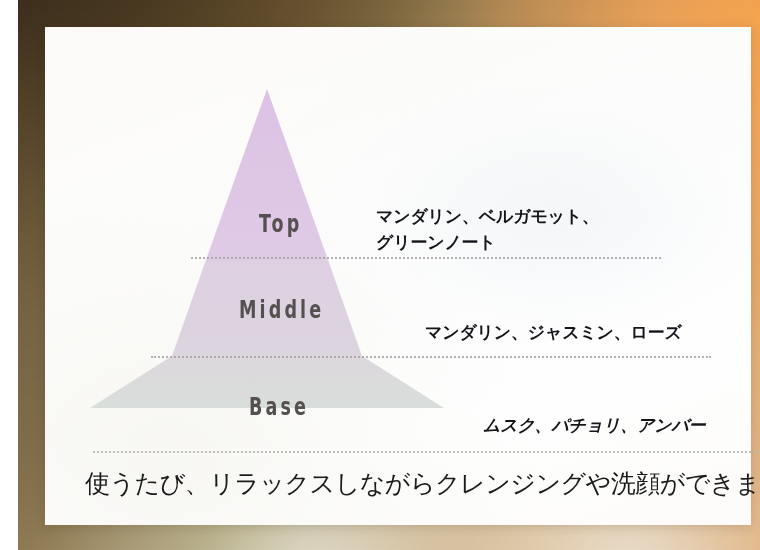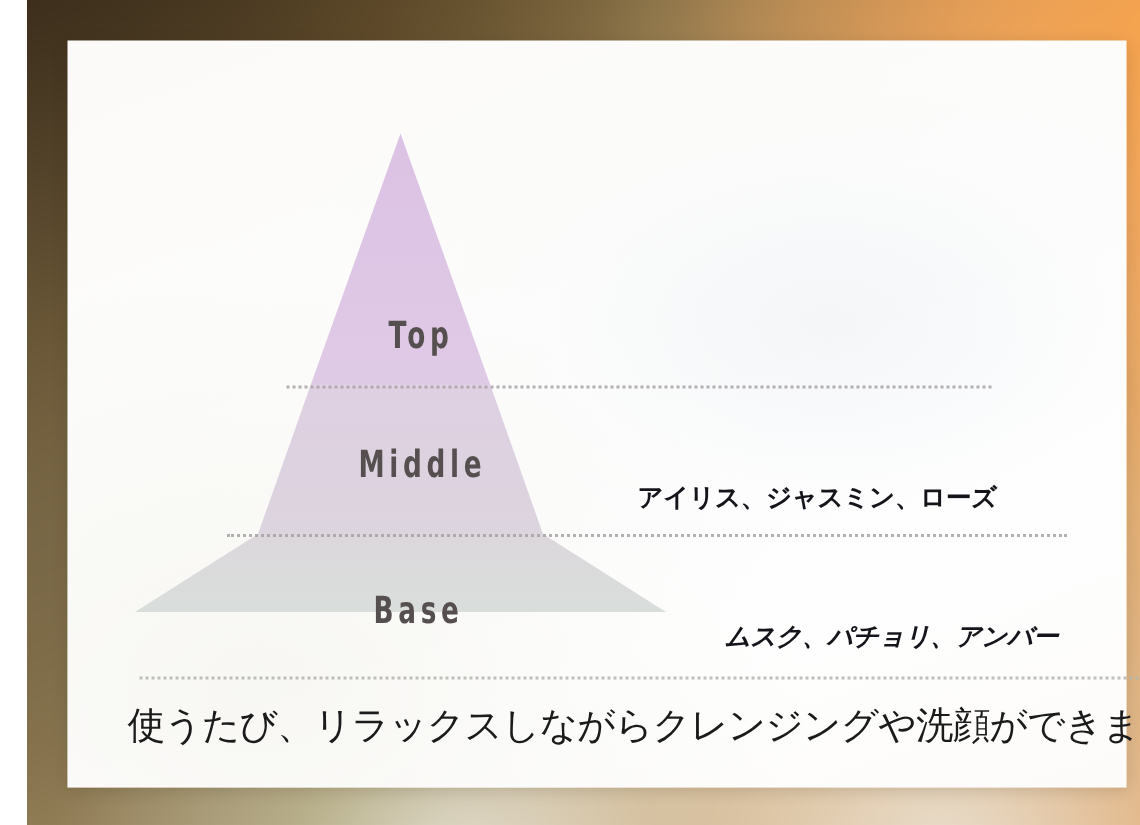--- a/index.html
+++ b/index.html
@@ -161,19 +161,21 @@
       </svg>
 
       <div class="tier-label top">Top</div>
       <div class="tier-label middle">Middle</div>
       <div class="tier-label base">Base</div>
 
       <div class="rule r1"></div>
       <div class="rule r2"></div>
       <div class="rule r3"></div>
 
-      <div class="note n2">アイリス、ジャスミン、ローズ</div>
+      <div class="note n1">マンダリン、ベルガモット、
+グリーンノート</div>
+      <div class="note n2">マンダリン、ジャスミン、ローズ</div>
       <div class="note n3">ムスク、パチョリ、アンバー</div>
     </div>
 
     <div class="caption">使うたび、リラックスしながらクレンジングや洗顔ができます。</div>
   </div>
 </div>
 
 </body></html>

